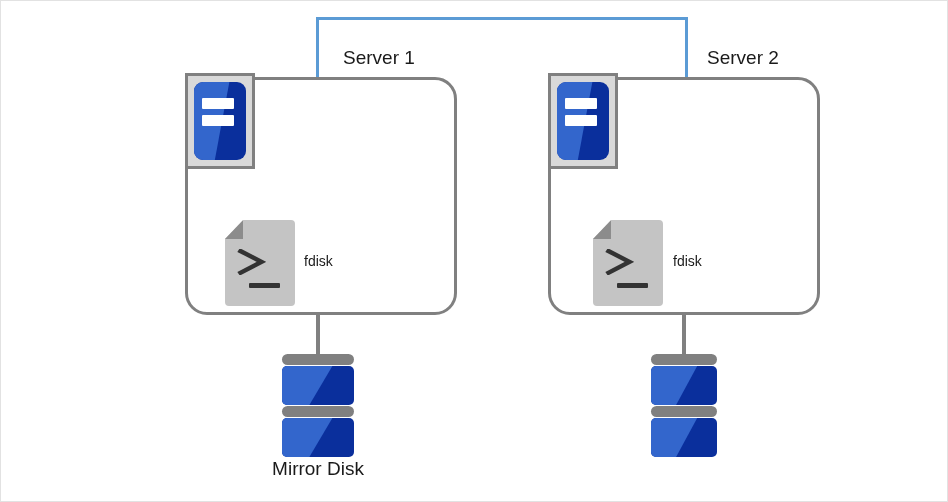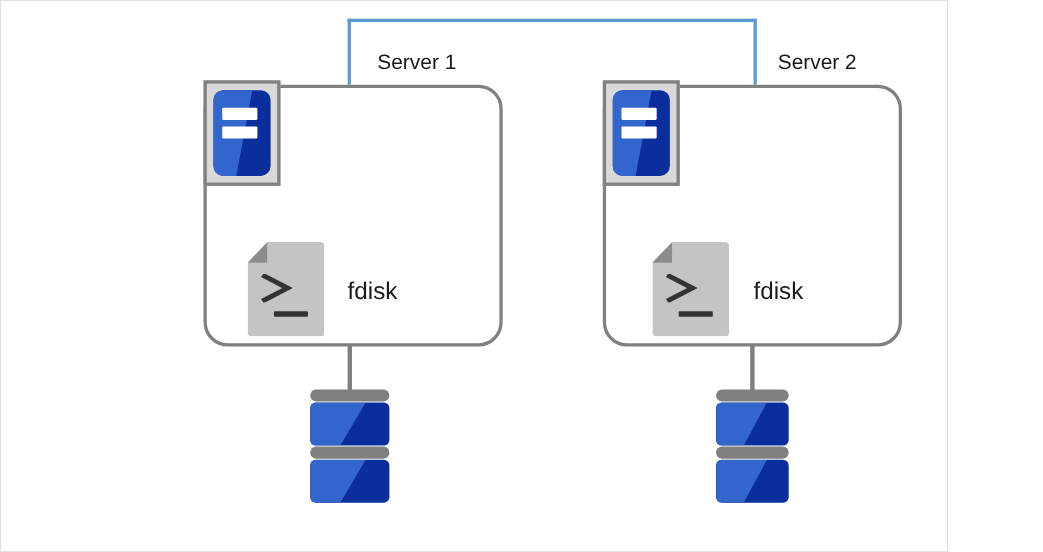--- a/index.html
+++ b/index.html
@@ -6,21 +6,21 @@
 
   html, body {
     width: 948px;
     height: 502px;
     background: #ffffff;
     font-family: "Liberation Sans", sans-serif;
   }
 
   #canvas {
     position: relative;
-    width: 862px;
+    width: 948px;
     height: 502px;
     background: #ffffff;
     border: 1px solid #e2e2e2;
     overflow: hidden;
   }
 
   
   .bracket-h {
     position: absolute;
     background: #5b9bd5;
@@ -115,25 +115,24 @@
     position: absolute;
     left: 34%;
     top: 73%;
     width: 44%;
     height: 5px;
     background: #333333;
     border-radius: 1px;
   }
   .doc-label {
     position: absolute;
-    font-size: 22px;
+    font-size: 14px;
     color: #1a1a1a;
     white-space: nowrap;
     line-height: 1;
-    margin-left: 12px;
   }
 
   
   .disk-cable {
     position: absolute;
     width: 4px;
     background: #808080;
   }
 
   
@@ -201,20 +200,21 @@
   <div class="doc-label" style="left:303px; top:253px;">fdisk</div>
 
   <div class="disk-cable" style="left:315px; top:313px; height:46px;"></div>
 
   <div class="disk-stack" style="left:281px; top:353px; width:72px; height:100px;">
     <div class="disk-plate" style="top:0px;"></div>
     <div class="disk-block" style="top:12px; height:39px;"></div>
     <div class="disk-plate" style="top:52px;"></div>
     <div class="disk-block" style="top:64px; height:39px;"></div>
   </div>
+  <div class="disk-label" style="left:237px; top:458px; width:160px;">Mirror Disk</div>
 
   <div class="server-label" style="left:706px; top:47px;text-align:right;">Server 2</div>
 
   <div class="server-box" style="left:547px; top:76px; width:272px; height:238px;"></div>
 
   <div class="machine-icon" style="left:547px; top:72px; width:70px; height:96px;">
     <div class="machine-body">
       <div class="machine-bar b1"></div>
       <div class="machine-bar b2"></div>
     </div>

